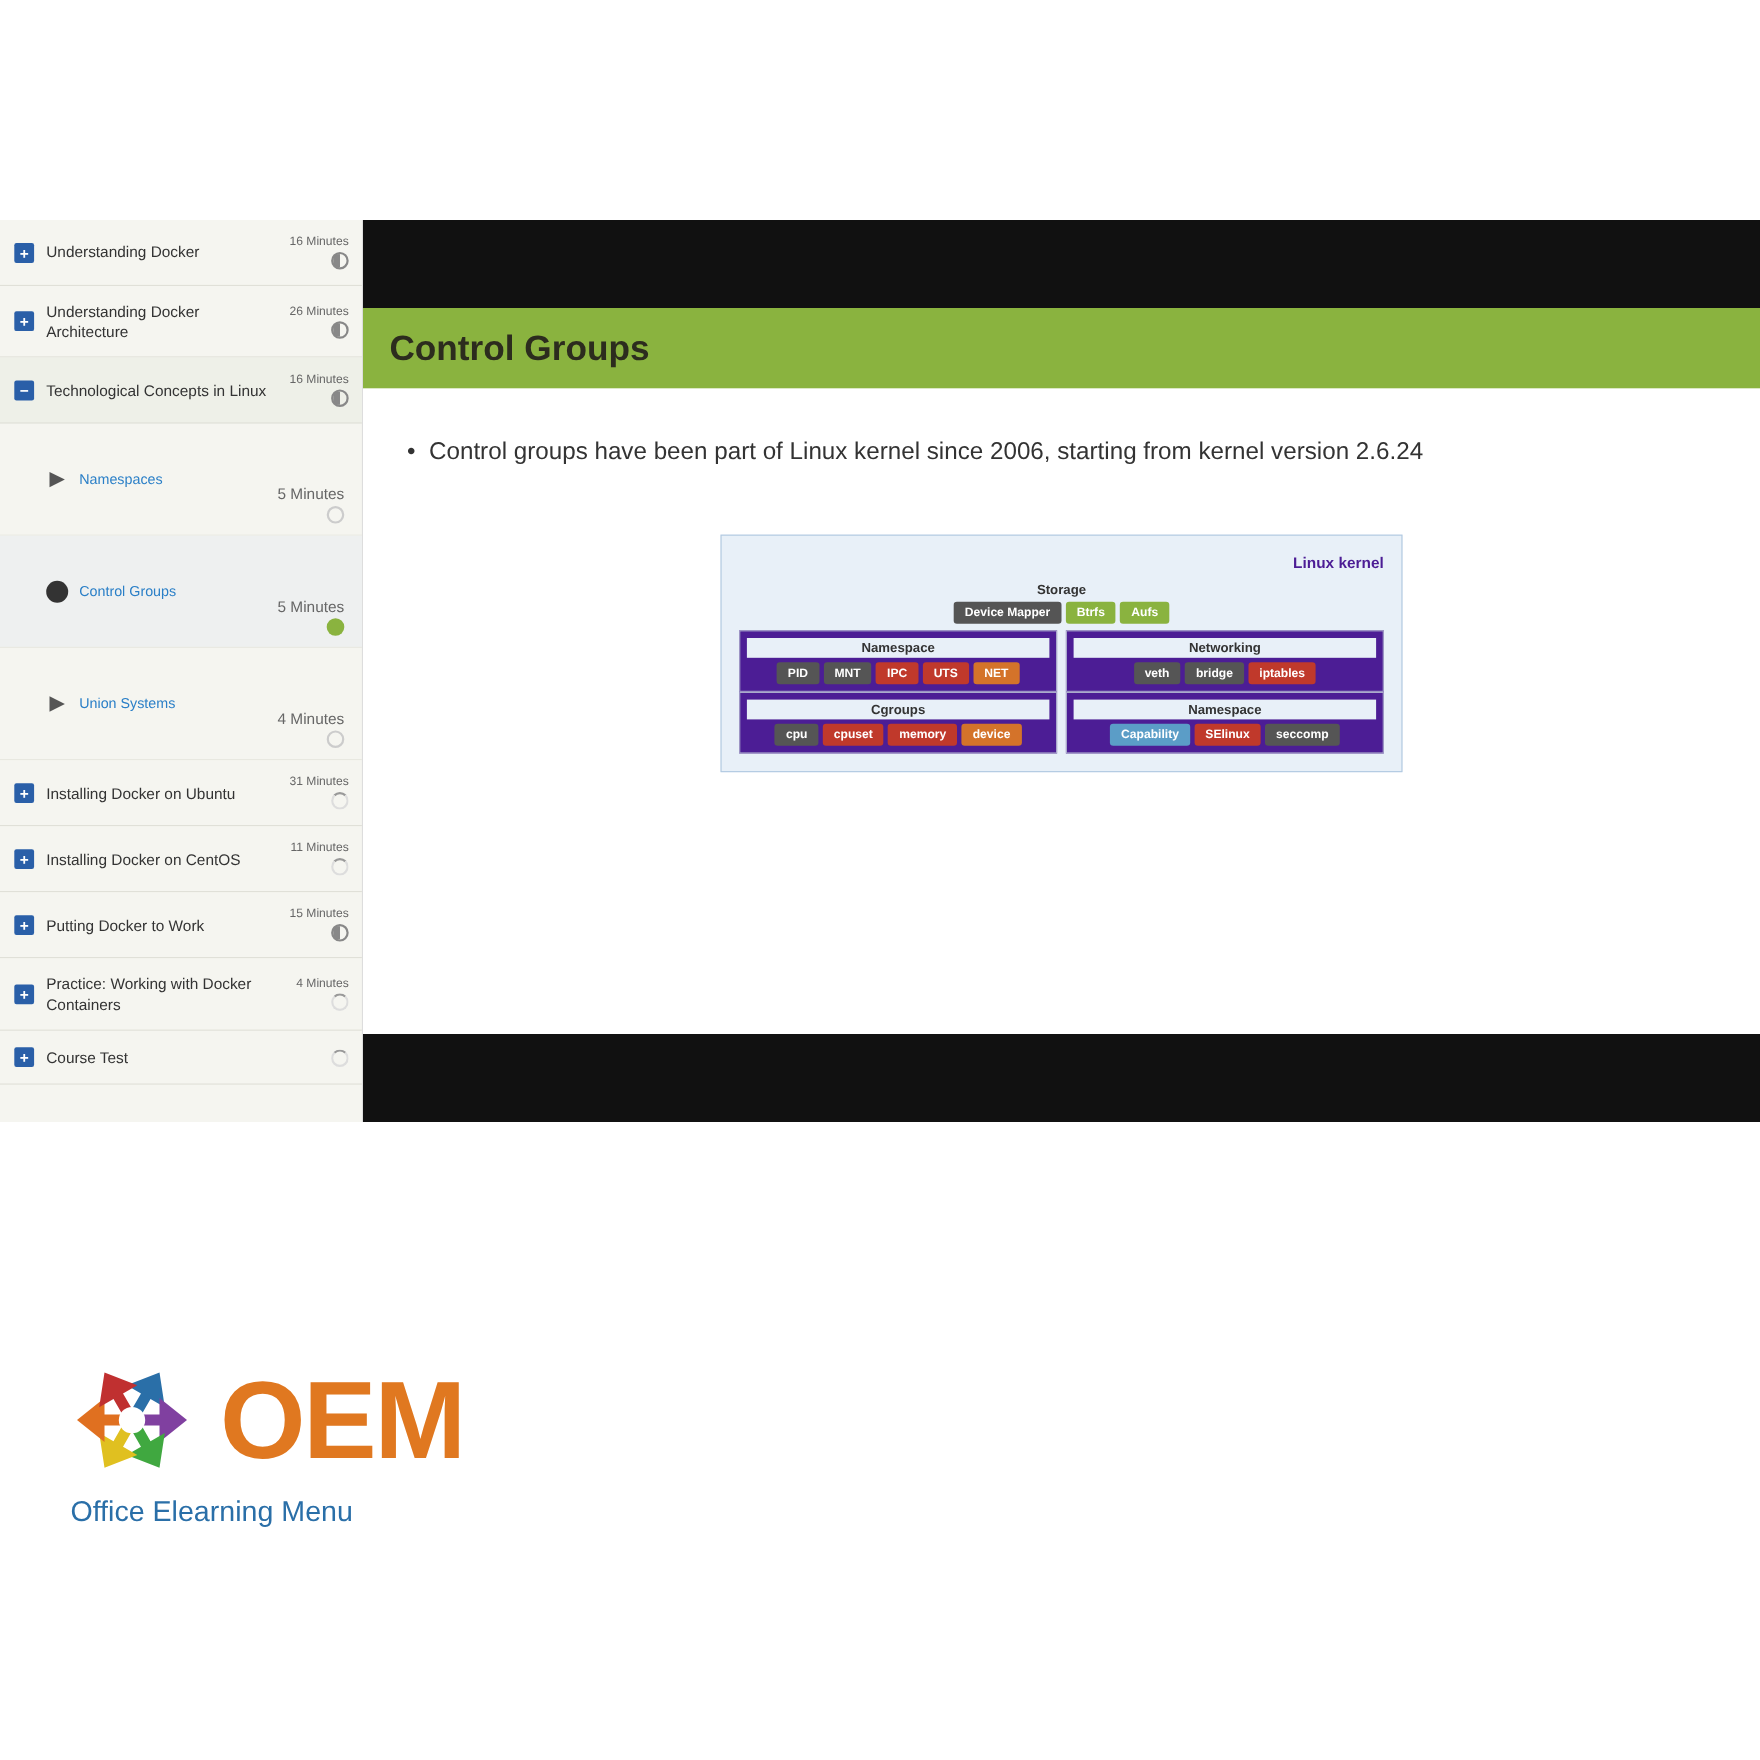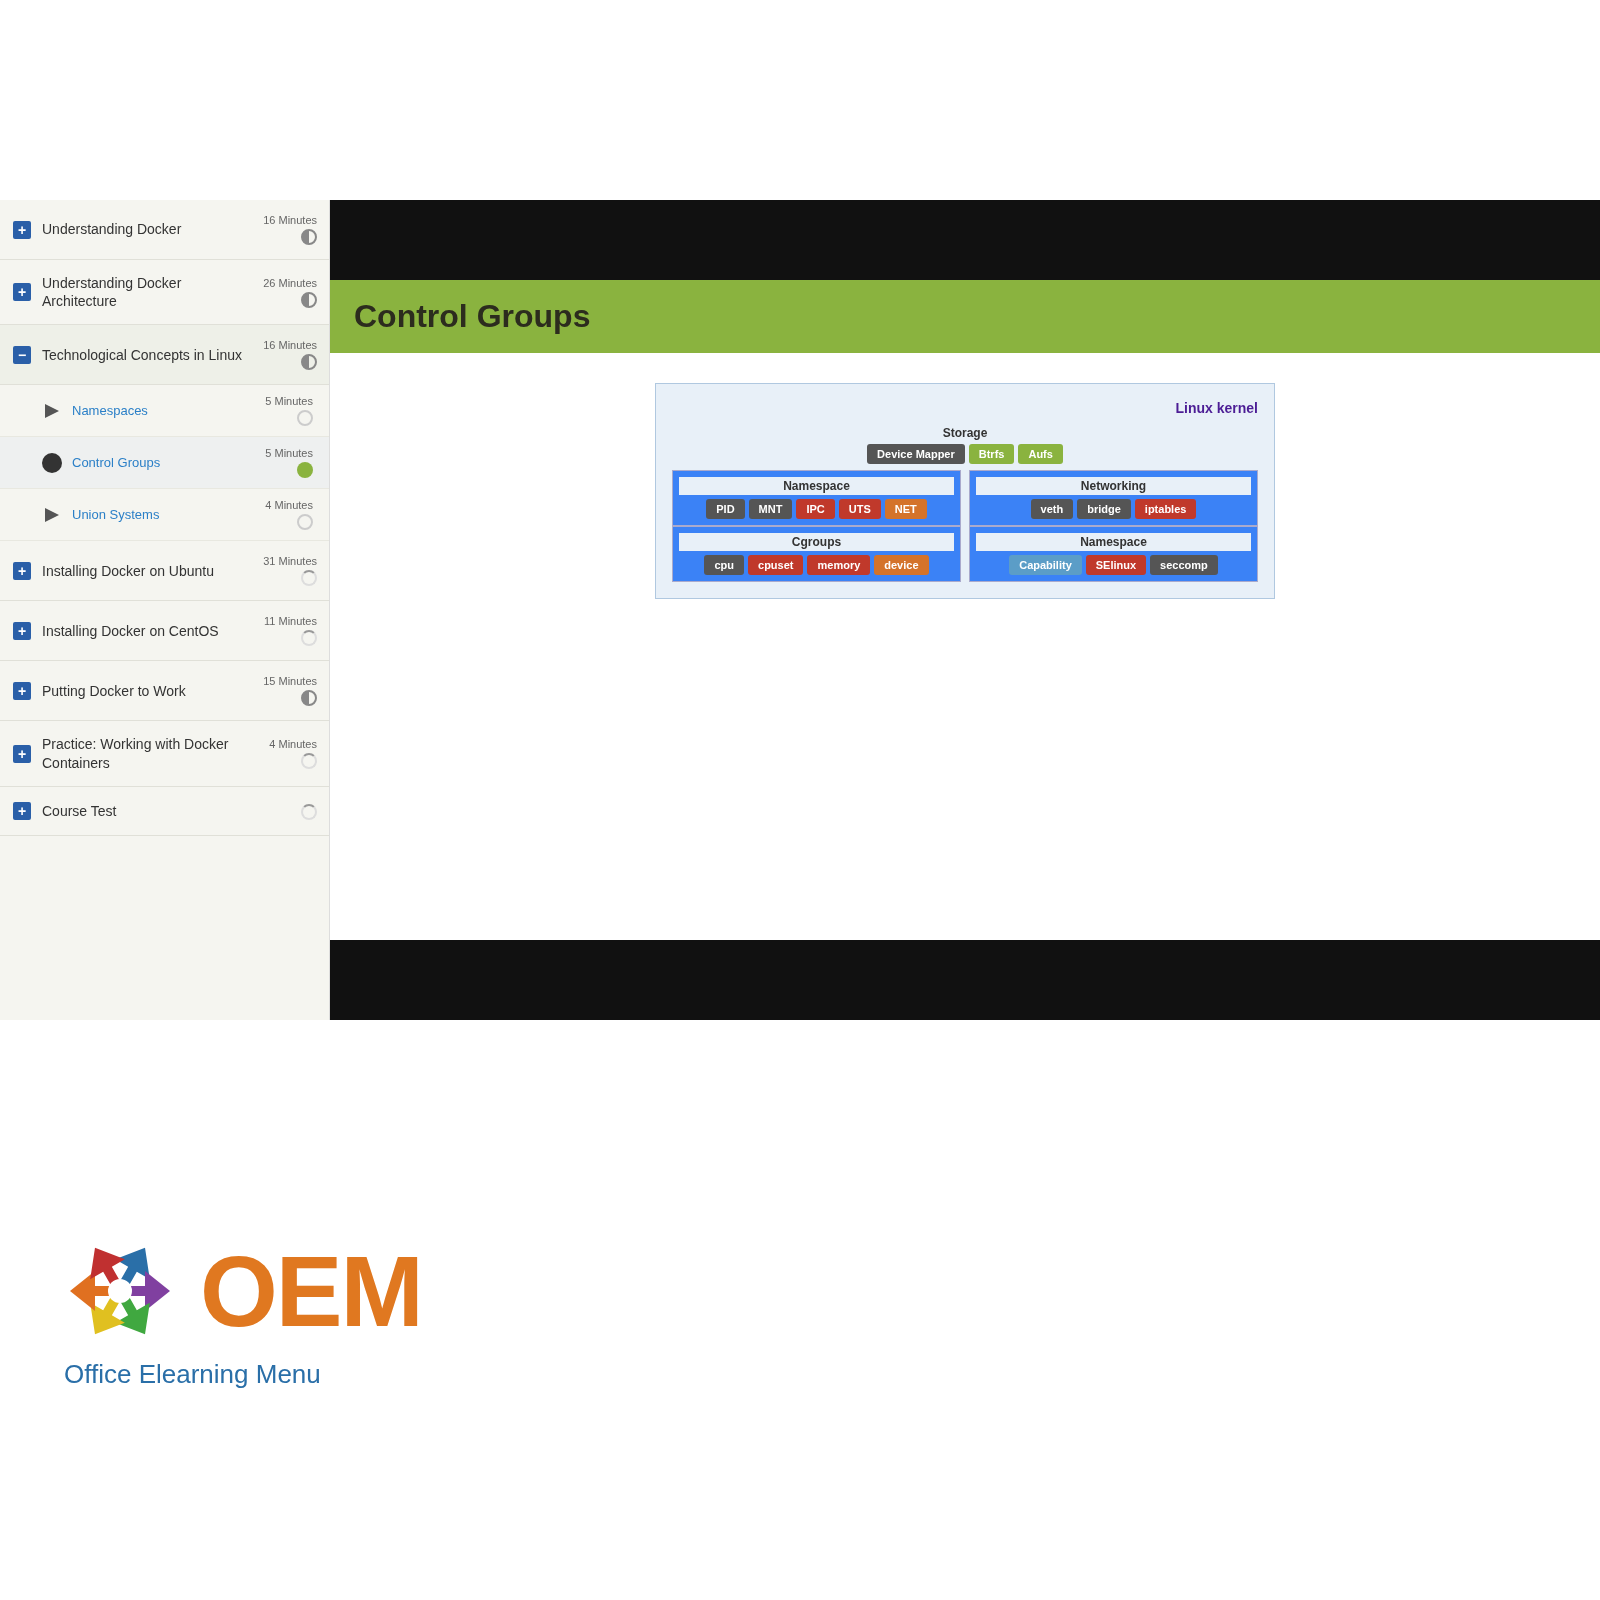--- a/index.html
+++ b/index.html
@@ -168,22 +168,23 @@
     }
 
     .subitem-text {
       flex: 1;
       font-size: 13px;
       color: #2a7fc7;
     }
 
     .subitem-meta {
       text-align: right;
-      font-size: 11px;
+      font-size: 14px;
       color: #666;
+      margin-top: 46px;
     }
 
     
     .content-area {
       flex: 1;
       background: #000;
       display: flex;
       flex-direction: column;
       position: relative;
     }
@@ -294,21 +295,21 @@
     .dbox-red { background: #c0392b; }
     .dbox-blue { background: #5b9dc7; }
 
     .diagram-split {
       display: flex;
       gap: 8px;
     }
 
     .diagram-half {
       flex: 1;
-      background: #3b82f6;
+      background: #4c1d95;
       border: 1px solid #aac;
       padding: 6px;
     }
 
     
     .bottom-area {
       height: 580px;
       background: #ffffff;
       display: flex;
       align-items: center;
@@ -508,20 +509,23 @@
       </div>
     </div>
 
   </div>
 
   <div class="content-area">
     <div class="video-black-top"></div>
     <div class="slide-content">
       <div class="slide-header">
         <h1>Control Groups</h1>
+      </div>
+      <div class="slide-body">
+        <div class="slide-bullet">Control groups have been part of Linux kernel since 2006, starting from kernel version 2.6.24</div>
       </div>
 
       <div class="diagram-container">
         <div class="diagram">
           <div class="diagram-title">Linux kernel</div>
 
           <div class="diagram-row">
             <div class="diagram-section-label">Storage</div>
             <div class="diagram-boxes">
               <div class="dbox dbox-gray">Device Mapper</div>

